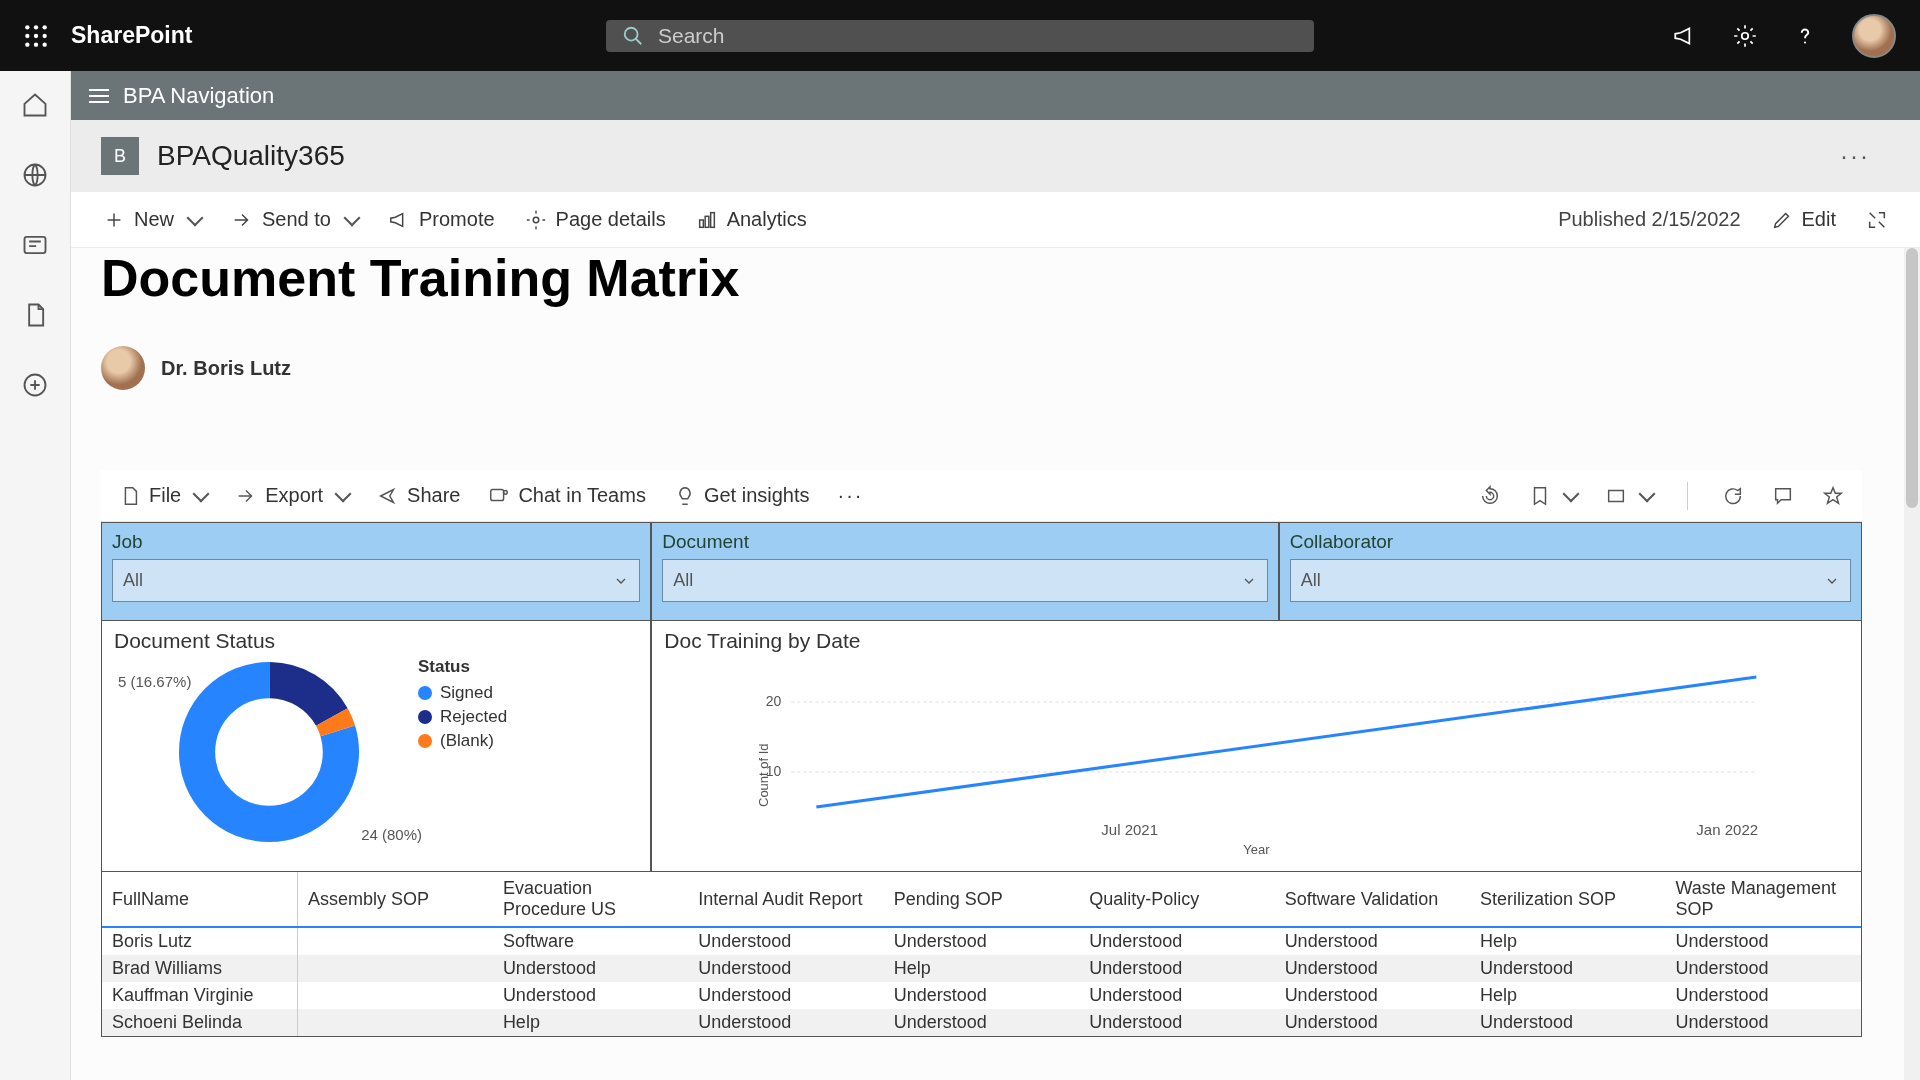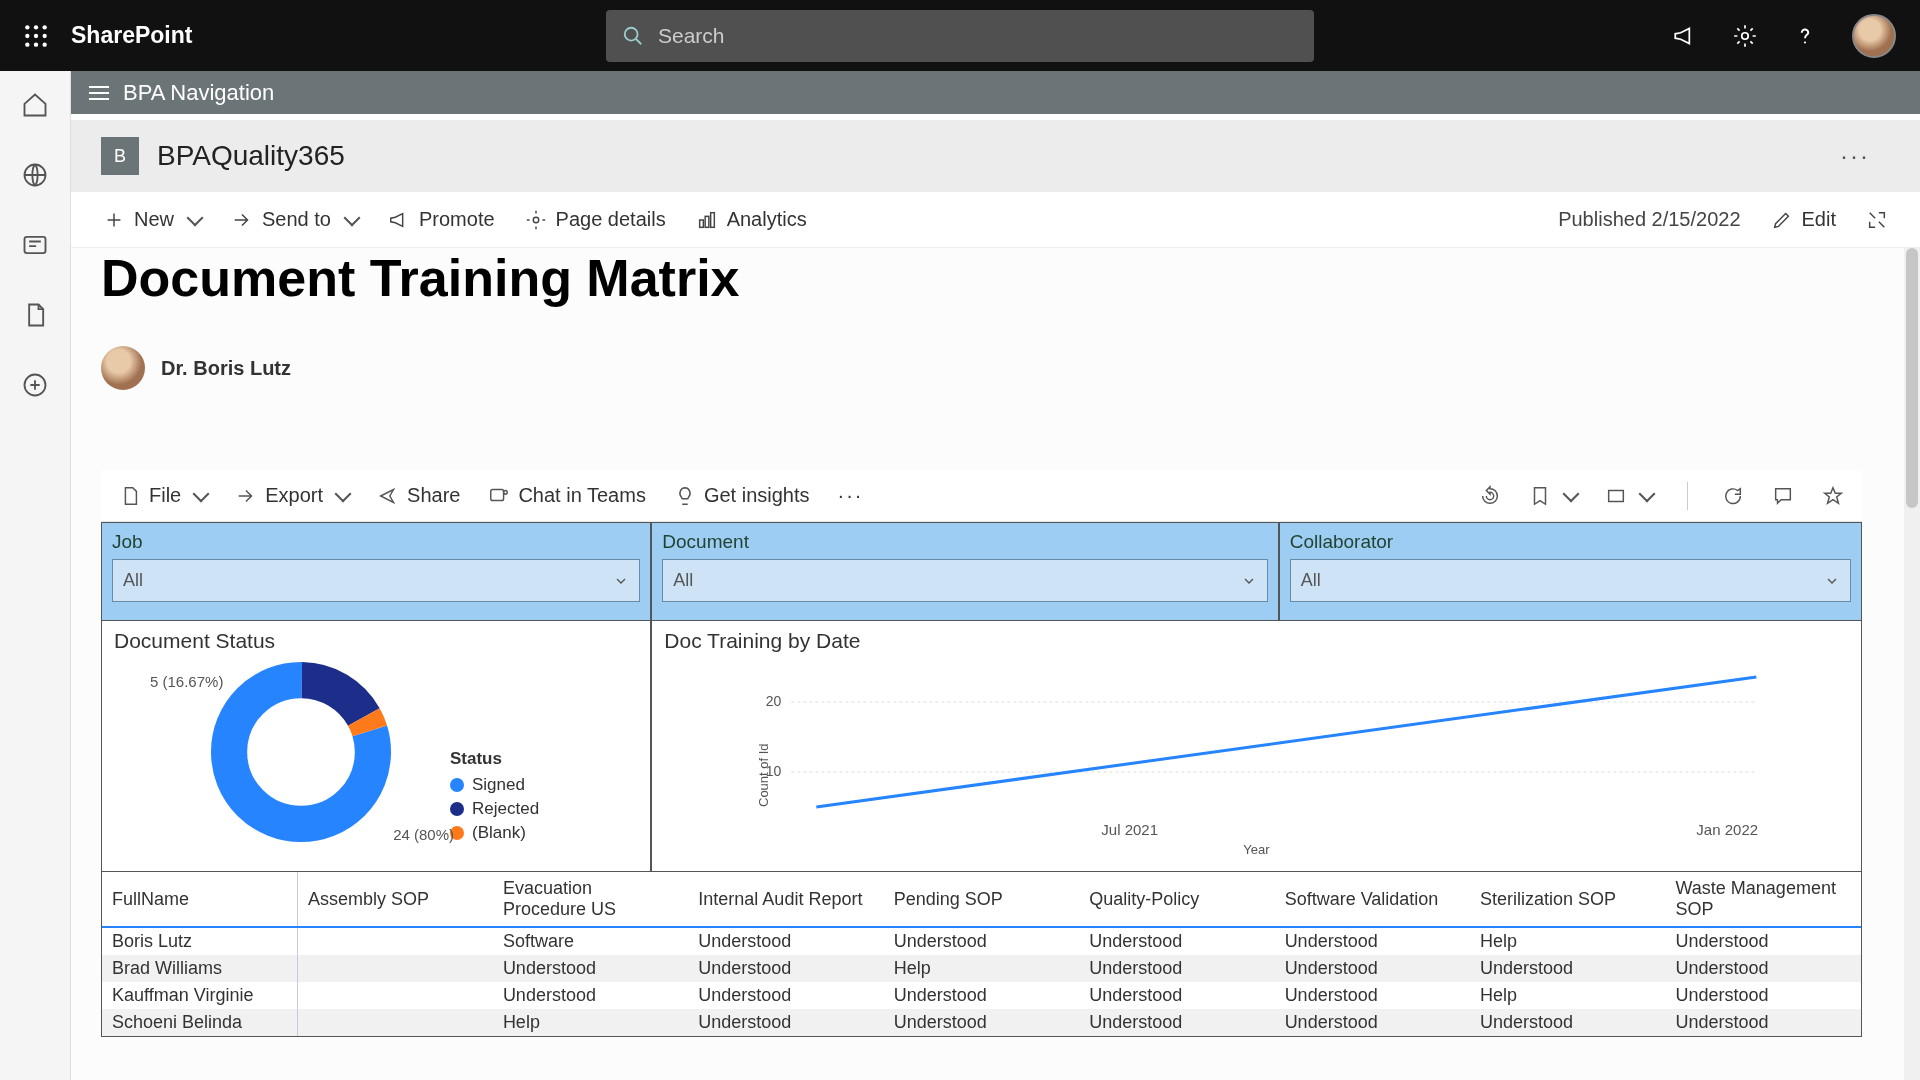--- a/index.html
+++ b/index.html
@@ -3,28 +3,28 @@
 <meta charset="utf-8">
 <style>
   * { box-sizing: border-box; margin: 0; padding: 0; font-family: "Segoe UI", Tahoma, sans-serif; }
   body { width: 1920px; height: 1080px; overflow: hidden; background: #fff; color: #333; }
 
   
   .topbar { height: 71px; background: #111; display: flex; align-items: center; color: #fff; }
   .waffle { width: 71px; display: flex; align-items: center; justify-content: center; cursor: pointer; }
   .brand  { font-size: 23px; font-weight: 700; }
   .search { margin-left: auto; margin-right: auto; position: absolute; left: 50%; transform: translateX(-50%); width: 708px; }
-  .search .box { height: 52px; background: #505050; border-radius: 4px; display: flex; align-items: center; padding: 0 16px; gap: 14px; }
+  .search .box { height: 32px; background: #505050; border-radius: 4px; display: flex; align-items: center; padding: 0 16px; gap: 14px; }
   .search input { background: transparent; border: none; outline: none; color: #eee; font-size: 21px; flex: 1; }
   .search input::placeholder { color: #ccc; }
   .topbar .right { margin-left: auto; display: flex; align-items: center; gap: 34px; padding-right: 24px; }
   .avatar { width: 44px; height: 44px; border-radius: 50%; background: radial-gradient(circle at 40% 35%, #e8c9a8 30%, #a07050 60%); border: 2px solid #888; }
 
   
-  .greybar { position: absolute; left: 71px; right: 0; top: 71px; height: 43px; background: #6b7578; color: #fff; display: flex; align-items: center; padding-left: 18px; font-size: 22px; gap: 14px; }
+  .greybar { position: absolute; left: 71px; right: 0; top: 71px; height: 49px; background: #6b7578; color: #fff; display: flex; align-items: center; padding-left: 18px; font-size: 22px; gap: 14px; }
   .hamburger { display: inline-flex; flex-direction: column; gap: 4px; }
   .hamburger span { width: 20px; height: 2px; background: #fff; }
 
   
   .rail { position: absolute; left: 0; top: 71px; bottom: 0; width: 71px; background: #f5f5f5; border-right: 1px solid #e0e0e0; display: flex; flex-direction: column; align-items: center; padding-top: 20px; gap: 38px; }
   .rail svg { width: 28px; height: 28px; stroke: #555; fill: none; stroke-width: 1.6; }
 
   
   .content { position: absolute; left: 71px; right: 0; top: 120px; bottom: 0; overflow: hidden; background: #fcfcfc; }
 
@@ -62,21 +62,21 @@
   .fcell .lbl { font-size: 19px; margin-bottom: 6px; color: #243; }
   .dd { height: 43px; background: #cfe3f7; border: 1px solid #6b8aa3; display: flex; align-items: center; padding: 16px 10px; font-size: 18px; color: #555; justify-content: space-between; }
   .dd svg { width: 16px; height: 16px; stroke: #555; fill: none; stroke-width: 2; }
 
   
   .charts { display: grid; grid-template-columns: 5fr 11fr; }
   .panel { border: 1px solid #555; border-top: none; padding: 8px 12px 10px 12px; }
   .panel h4 { font-size: 21px; font-weight: 400; margin-bottom: 4px; }
 
   
-  .donut-area { display: flex; align-items: flex-end; gap: 24px; margin-left: 32px; }
+  .donut-area { display: flex; align-items: flex-start; gap: 24px; }
   .donut { width: 190px; height: 190px; position: relative; margin-left: 60px; }
   .donut svg { width: 100%; height: 100%; }
   .legend { margin-left: 30px; font-size: 17px; }
   .legend .lh { font-weight: 600; margin-bottom: 6px; }
   .legend .li { display: flex; align-items: center; gap: 8px; margin-bottom: 4px; }
   .sw { width: 14px; height: 14px; border-radius: 50%; }
   .callout { font-size: 15px; color: #555; position: absolute; white-space: nowrap; }
 
   
   .linearea svg { width: 100%; height: 200px; }

